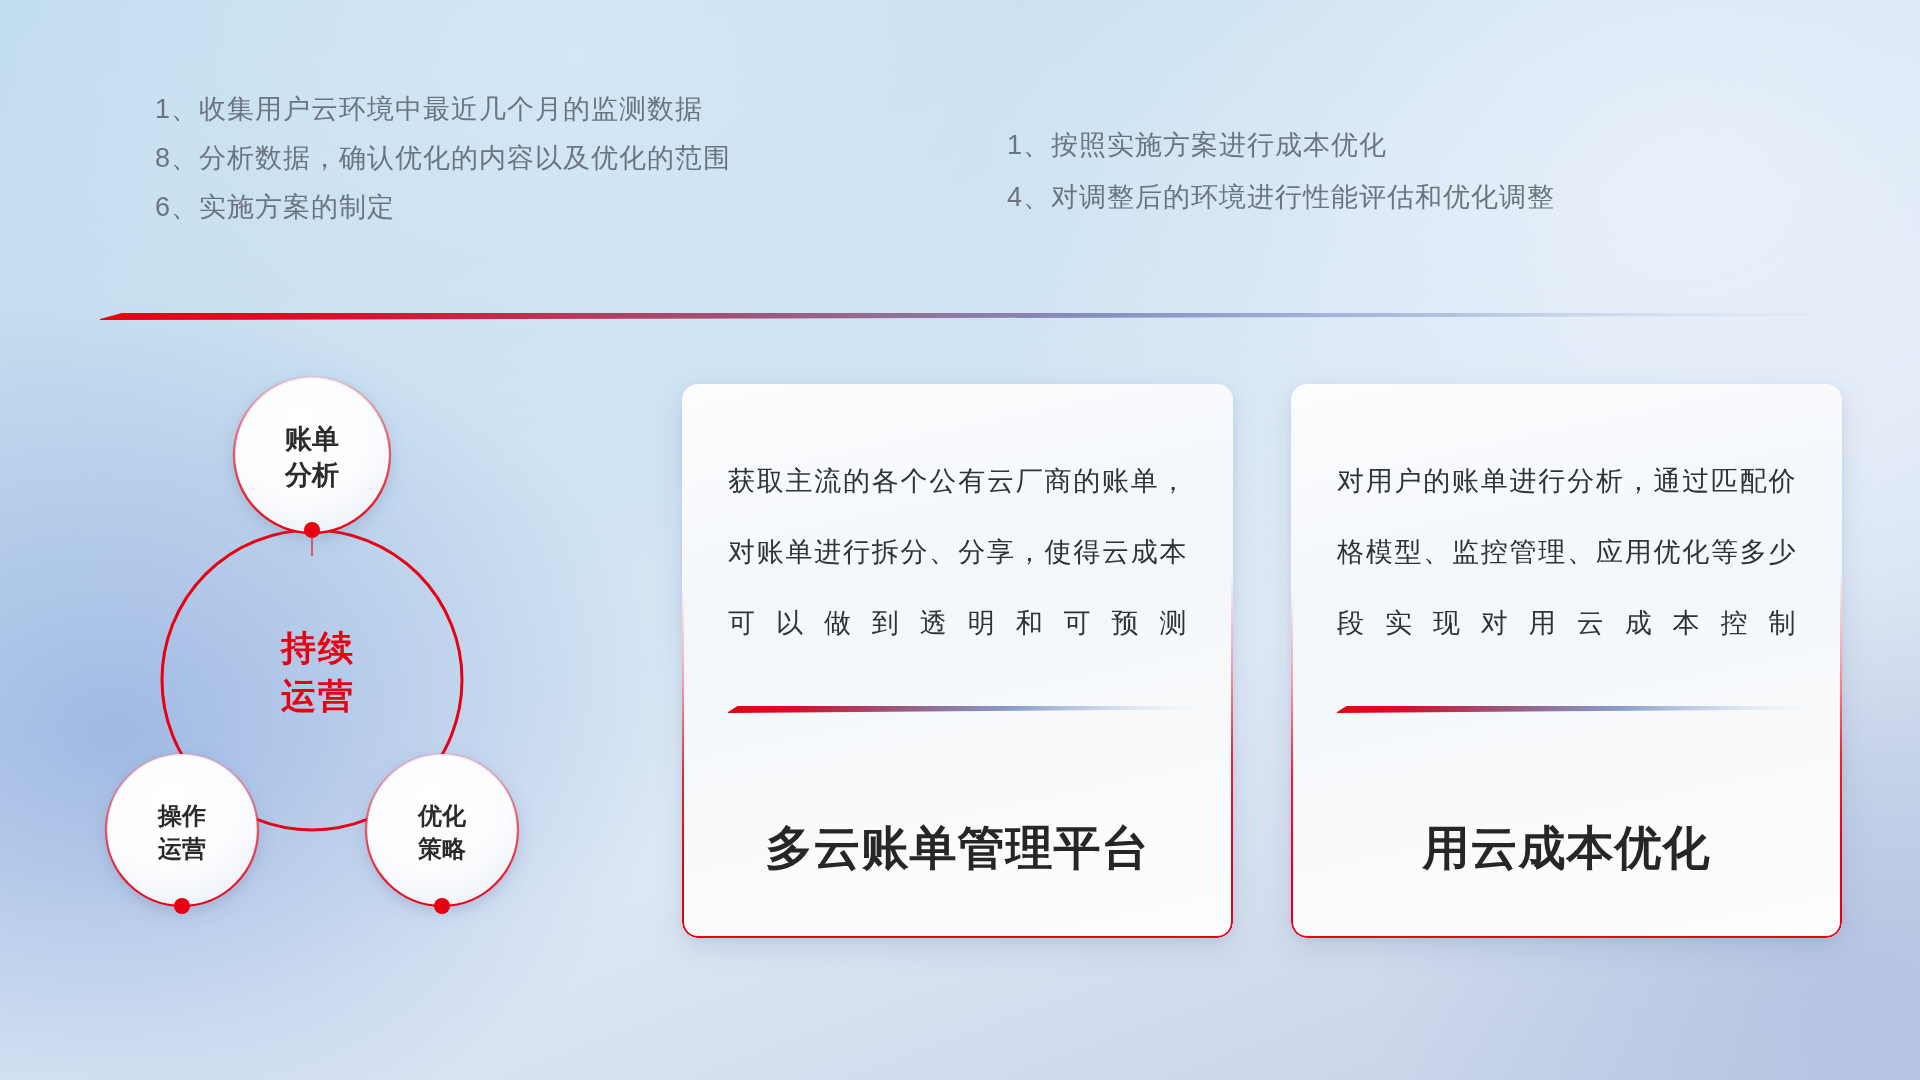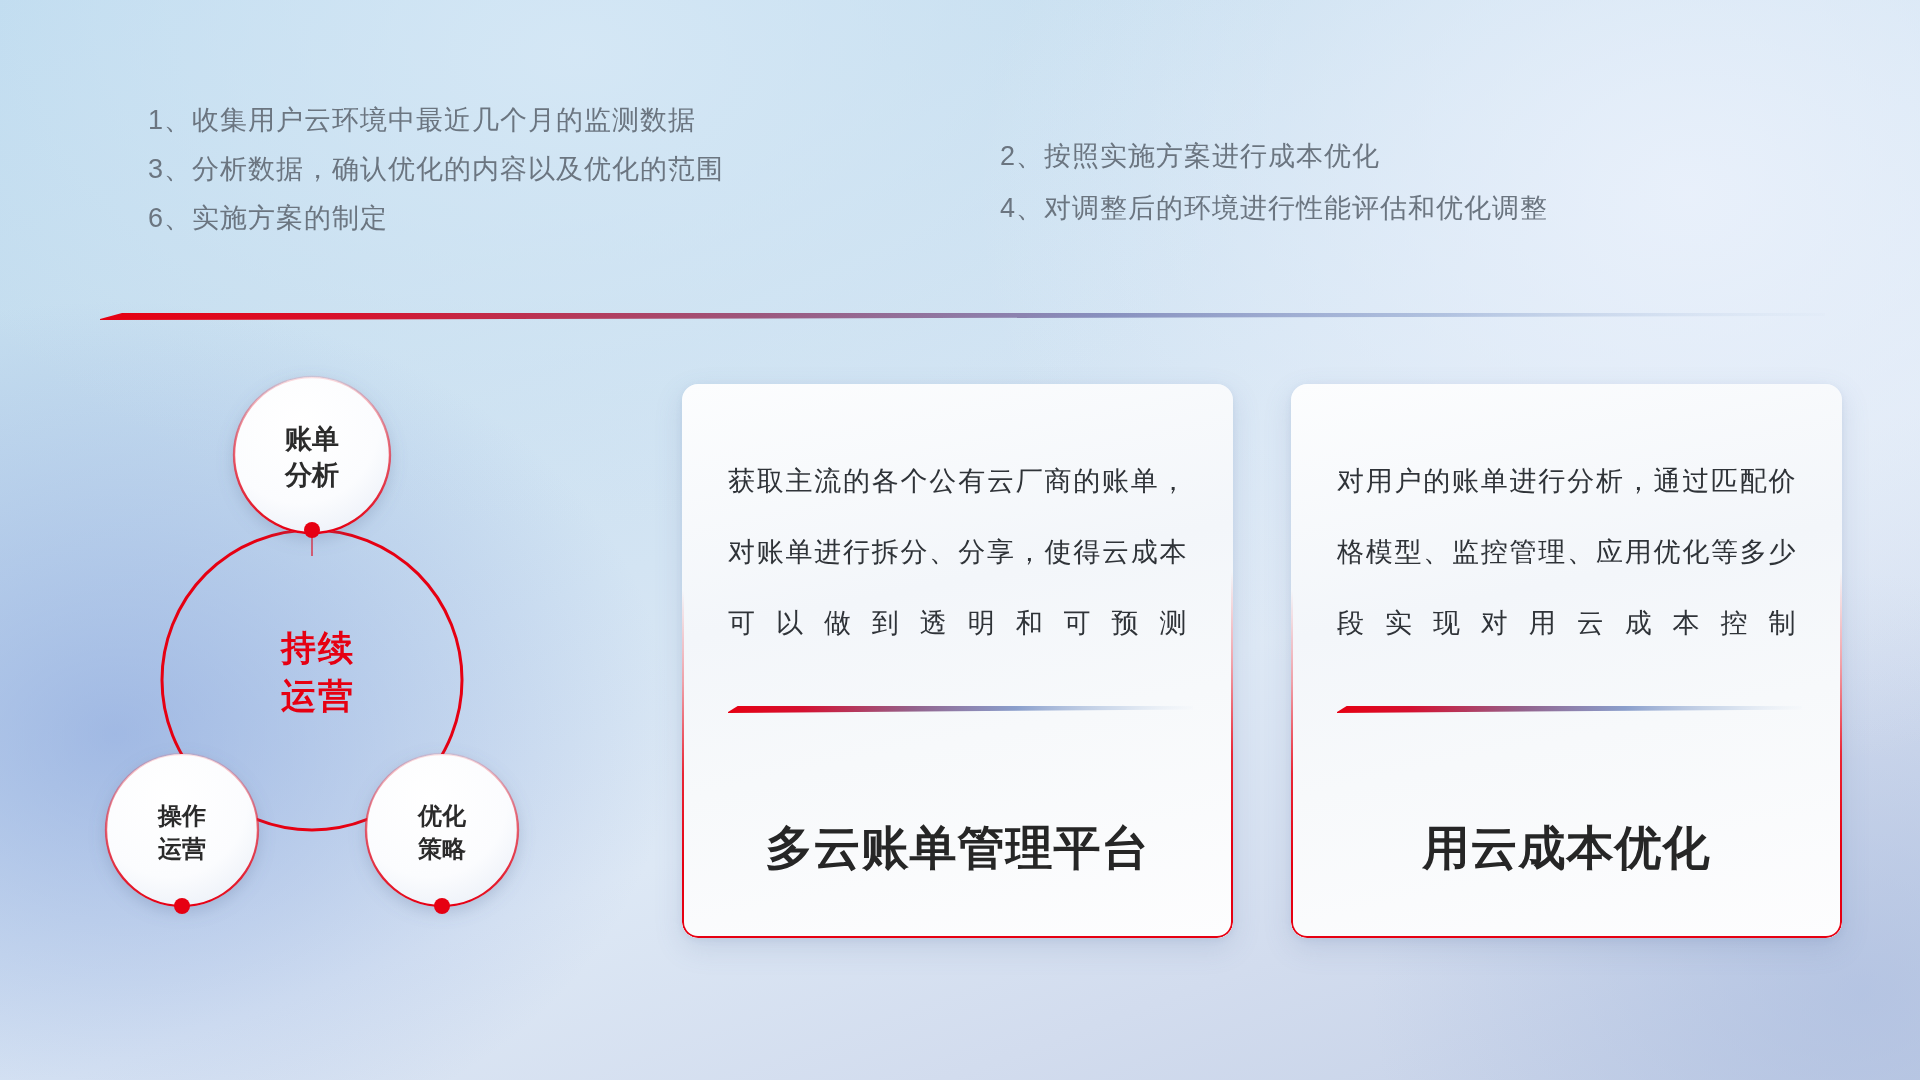--- a/index.html
+++ b/index.html
@@ -15,23 +15,22 @@
       radial-gradient(ellipse 1100px 900px at 88% 18%, rgba(236,242,252,0.85) 0%, rgba(236,242,252,0) 65%),
       radial-gradient(ellipse 1200px 800px at 30% 5%, rgba(214,232,246,0.9) 0%, rgba(214,232,246,0) 60%),
       radial-gradient(ellipse 700px 600px at 97% 92%, rgba(168,186,222,0.6) 0%, rgba(168,186,222,0) 70%),
       linear-gradient(160deg, #bedbef 0%, #c6deef 22%, #d3e4f3 45%, #dde8f5 62%, #d2dcee 80%, #c3cfe6 100%);
   }
 
   
   .steps {
     position: absolute;
     top: 96px;
-    left: 0; right: 0;
+    left: 7px; right: 0;
     height: 170px;
-    margin-top: 11px;
   }
   .step-col { position: absolute; }
   .step-col.left  { left: 148px;  top: 0; }
   .step-col.right { left: 1000px; top: 36px; }
   .step-line {
     font-size: 27px;
     line-height: 1.0;
     color: #6b7580;
     letter-spacing: 1px;
     white-space: nowrap;
@@ -141,25 +140,25 @@
     color: #262626;
     letter-spacing: 1px;
   }
 </style>
 </head>
 <body>
 
 <div class="steps">
   <div class="step-col left">
     <div class="step-line">1、收集用户云环境中最近几个月的监测数据</div>
-    <div class="step-line">3、分析数据，确认优化的内容以及优化的范围</div>
+    <div class="step-line">8、分析数据，确认优化的内容以及优化的范围</div>
     <div class="step-line">6、实施方案的制定</div>
   </div>
   <div class="step-col right">
-    <div class="step-line">2、按照实施方案进行成本优化</div>
+    <div class="step-line">1、按照实施方案进行成本优化</div>
     <div class="step-line">4、对调整后的环境进行性能评估和优化调整</div>
   </div>
 </div>
 
 <div class="divider">
   <svg viewBox="0 0 1725 10" preserveAspectRatio="none" aria-hidden="true">
     <defs>
       <linearGradient id="divGrad" x1="0" y1="0" x2="1" y2="0">
         <stop offset="0" stop-color="#e60012" stop-opacity="1"></stop>
         <stop offset="0.14" stop-color="#d8112b" stop-opacity="1"></stop>

